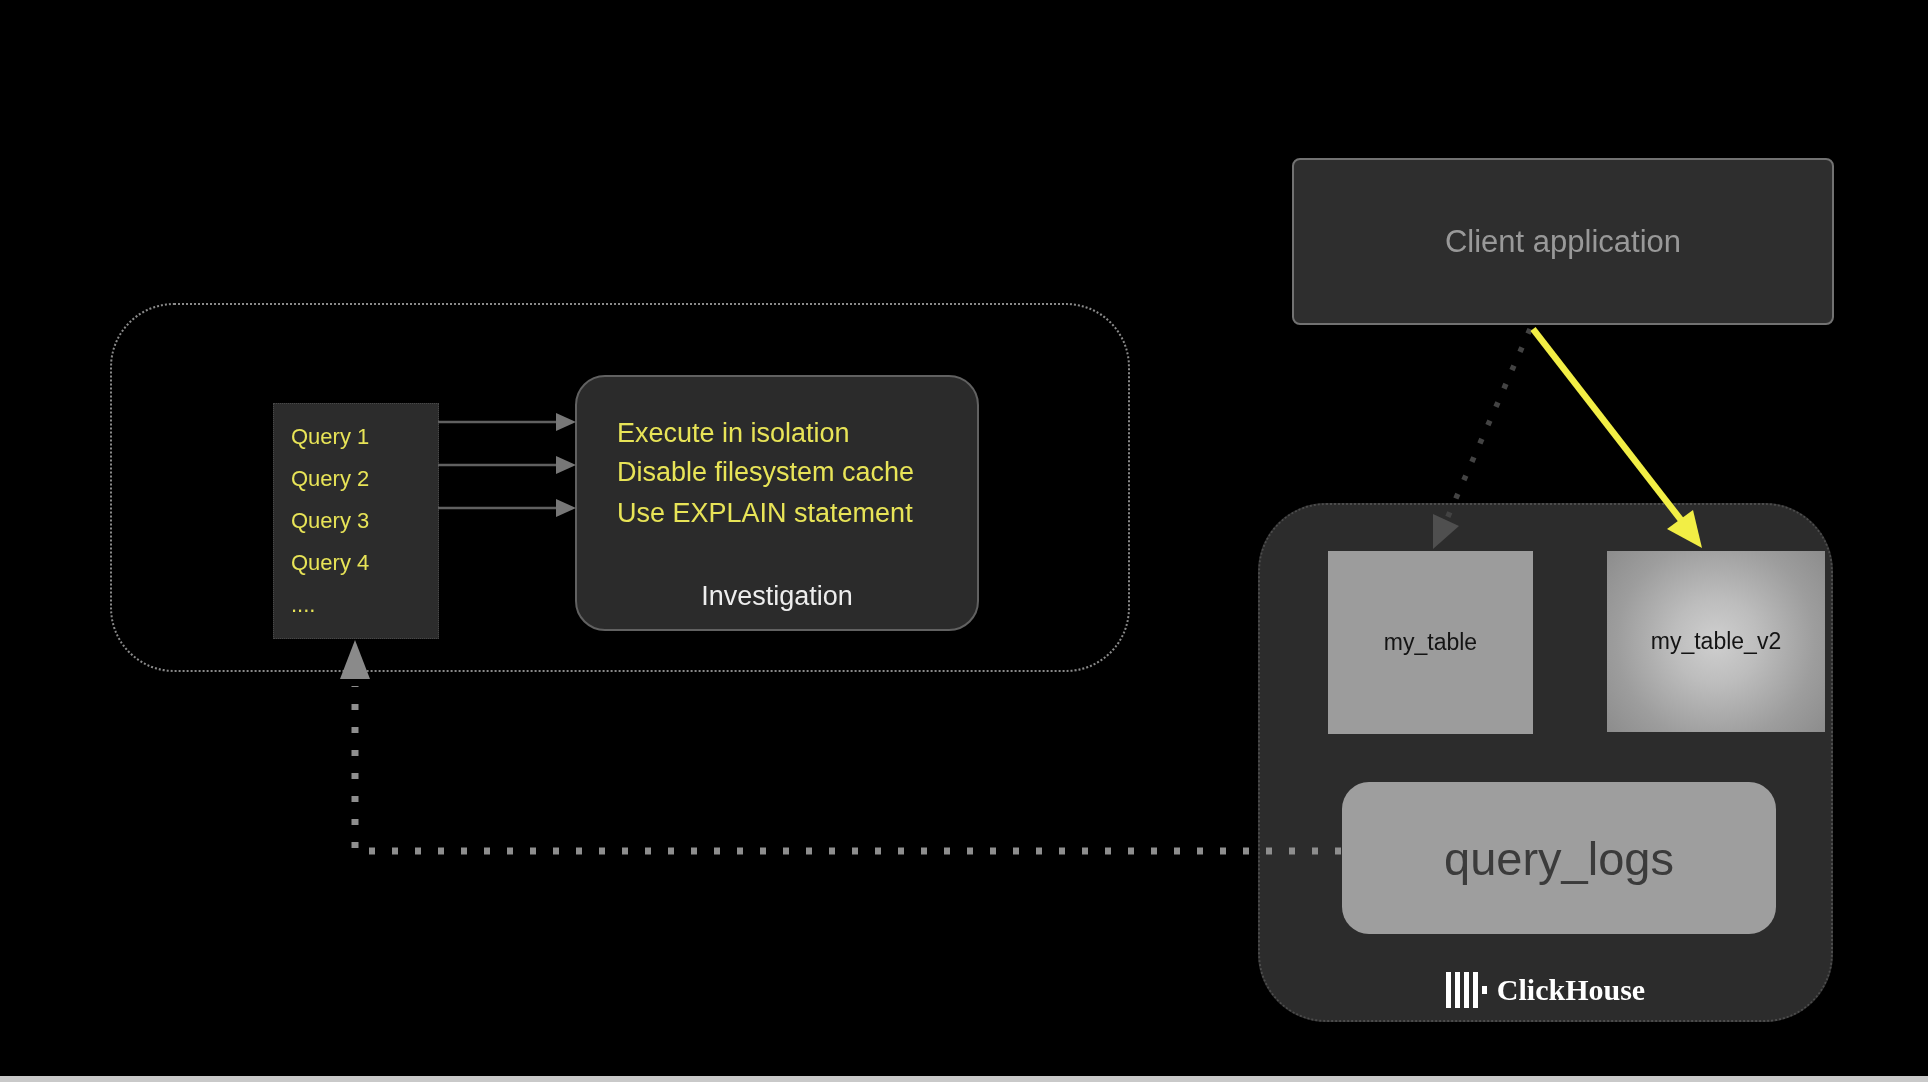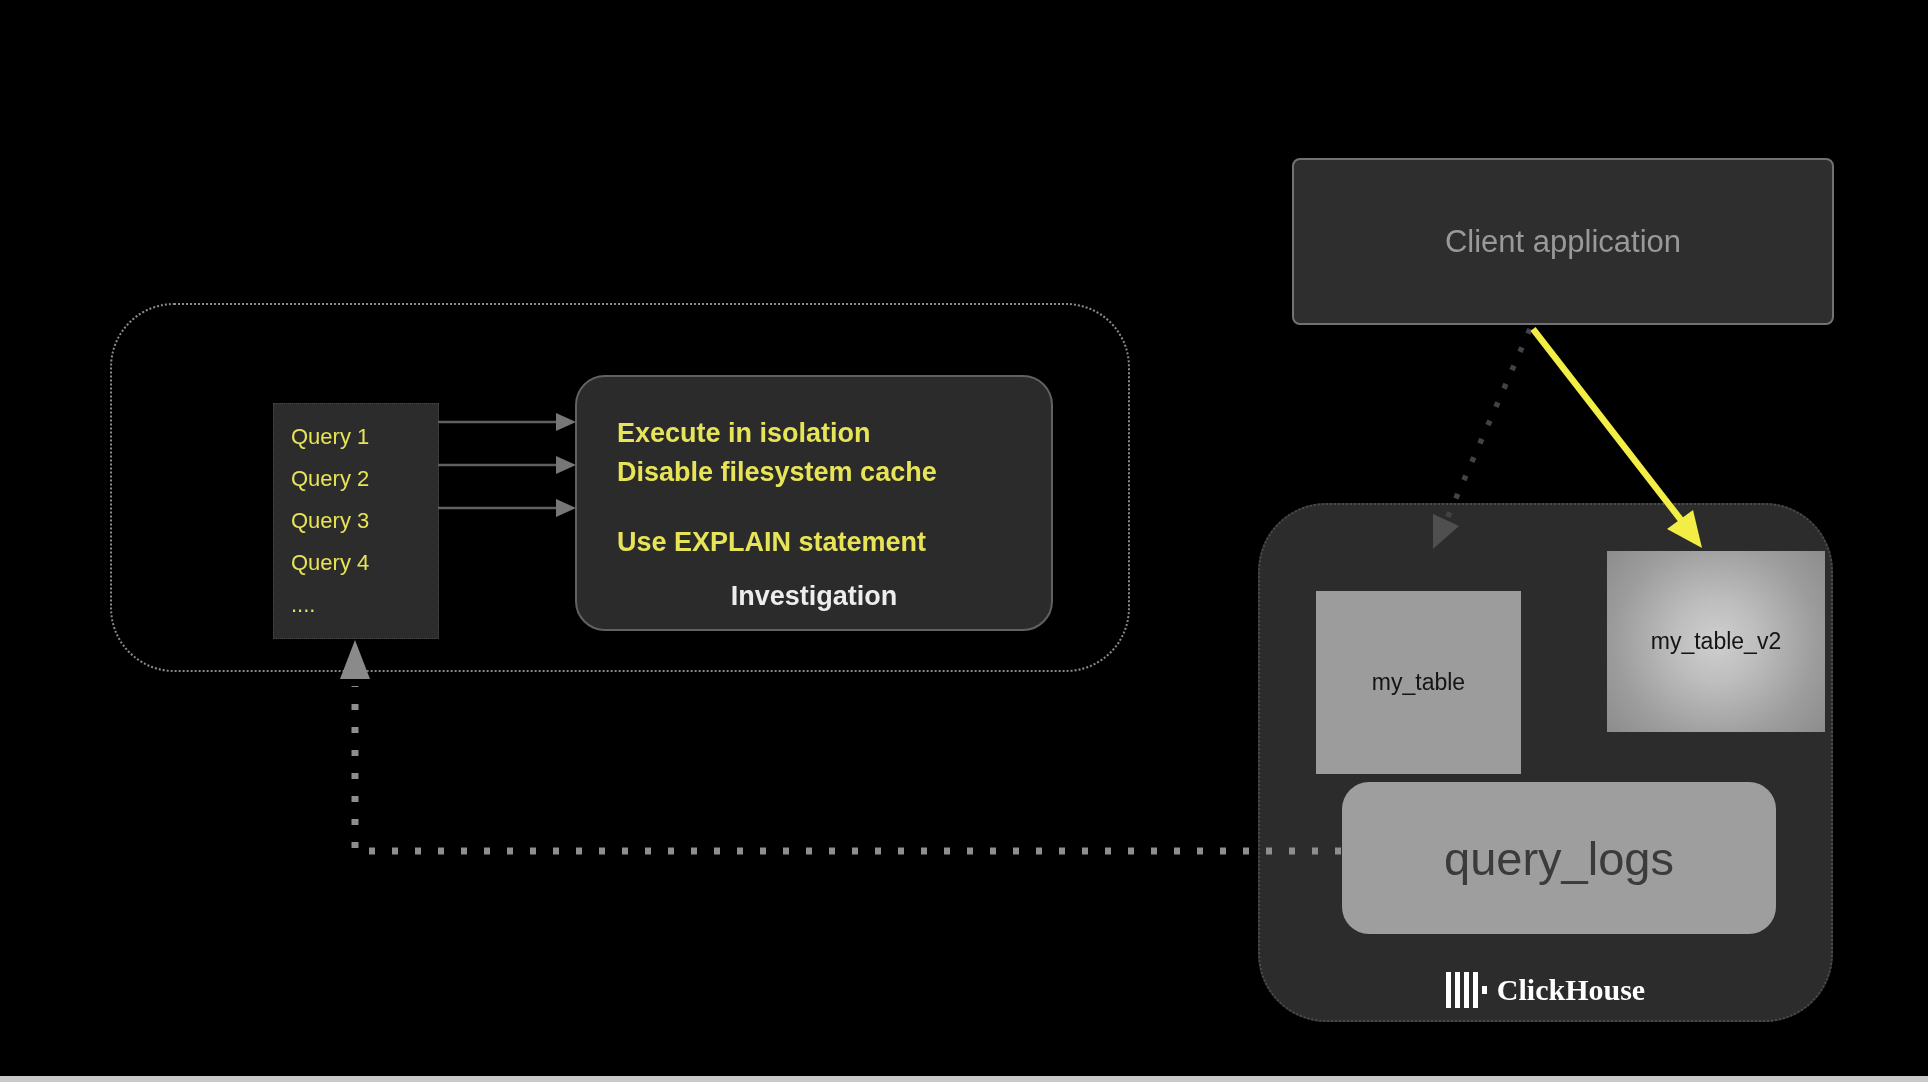--- a/index.html
+++ b/index.html
@@ -28,35 +28,34 @@
     border: 1px dotted #484848;
     box-sizing: border-box;
     padding: 12px 0 16px 17px;
     color: #e8e457;
     font-size: 22px;
   }
   .query-line { line-height: 42px; white-space: nowrap; }
   
   .inv-box {
     position: absolute; left: 575px; top: 375px;
-    width: 478px; height: 256px;
+    width: 404px; height: 256px;
     background: #2b2b2b;
     border: 2px solid #616161;
     border-radius: 30px;
     box-sizing: border-box;
-    font-weight: bold;
   }
   .inv-lines {
     padding: 37px 20px 0 40px;
     font-size: 27px;
     line-height: 39px;
     color: #e8e457;
     white-space: nowrap;
   }
-  .inv-line-gap { margin-top: 31px; }
+  .inv-line-gap { margin-top: 2px; }
   .inv-title {
     position: absolute; left: 0; right: 0; bottom: 17px;
     text-align: center;
     color: #ededed;
     font-size: 27px;
   }
   
   .client-box {
     position: absolute; left: 1292px; top: 158px;
     width: 542px; height: 167px;
@@ -78,23 +77,22 @@
     border-radius: 68px;
     box-sizing: border-box;
   }
   .table-box {
     position: absolute;
     display: flex; align-items: center; justify-content: center;
     color: #141414;
     font-size: 23px;
   }
   .my-table {
-    left: 56px; top: 46px; width: 205px; height: 183px;
+    left: 68px; top: 46px; width: 205px; height: 183px;
     background: #9c9c9c;
-    margin-top: 40px;
   }
   .my-table-v2 {
     left: 347px; top: 46px; width: 218px; height: 181px;
     background: radial-gradient(circle at 50% 50%, #cfcfcf 0%, #bdbdbd 30%, #9d9d9d 70%, #8c8c8c 100%);
   }
   .query-logs {
     position: absolute; left: 82px; top: 277px;
     width: 434px; height: 152px;
     background: #9e9e9e;
     border-radius: 27px;

